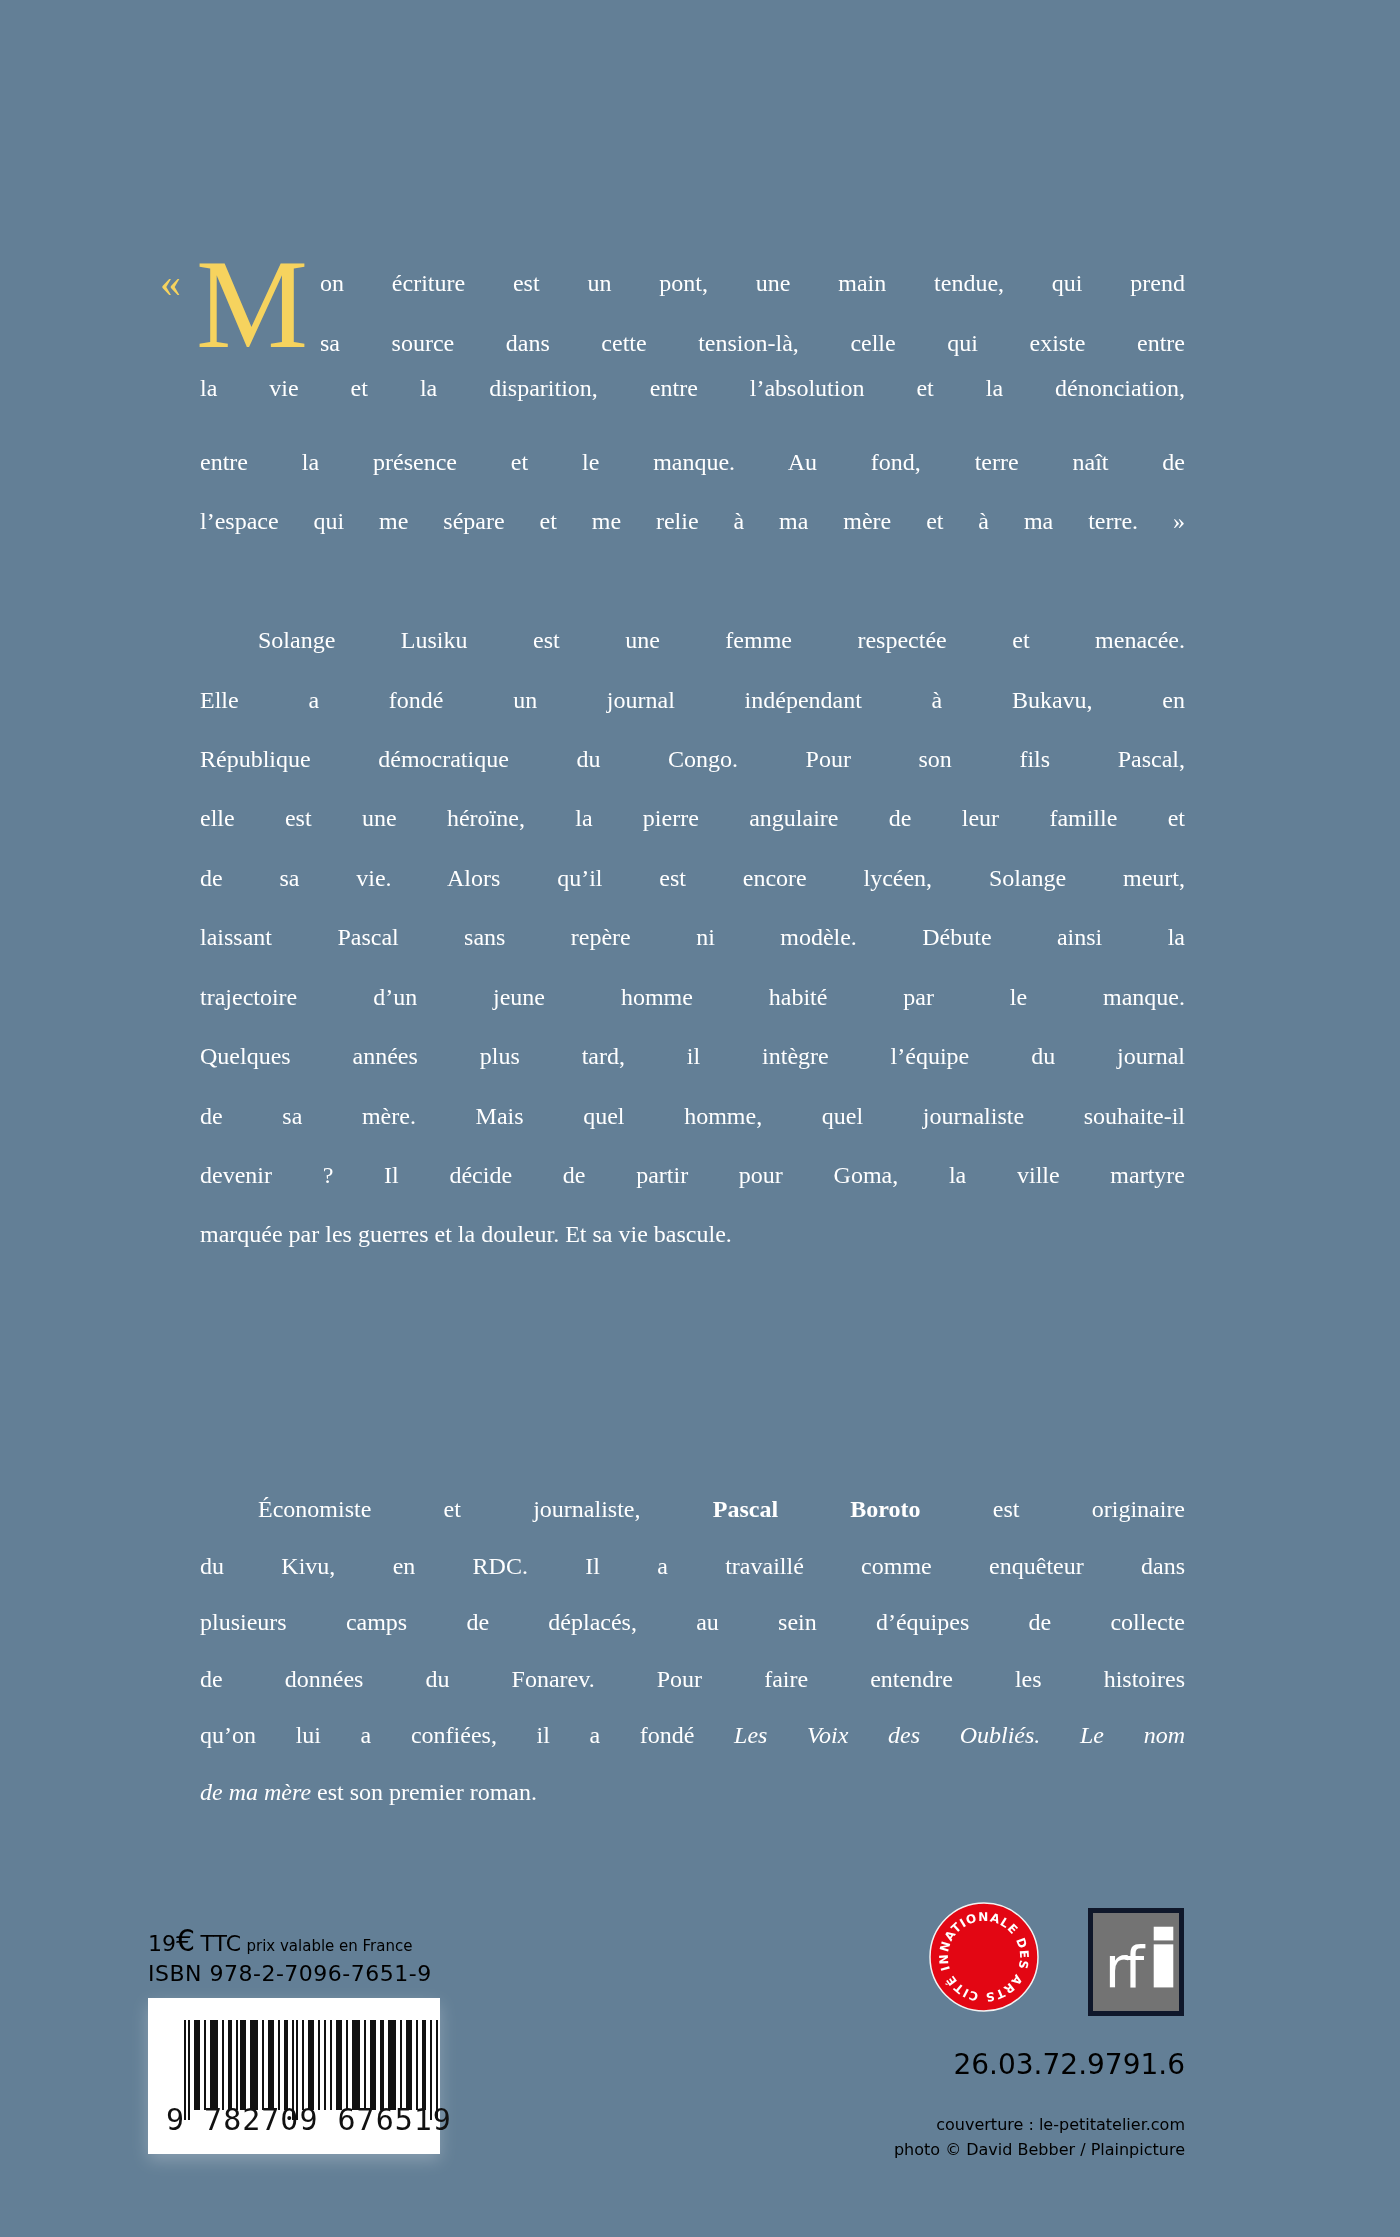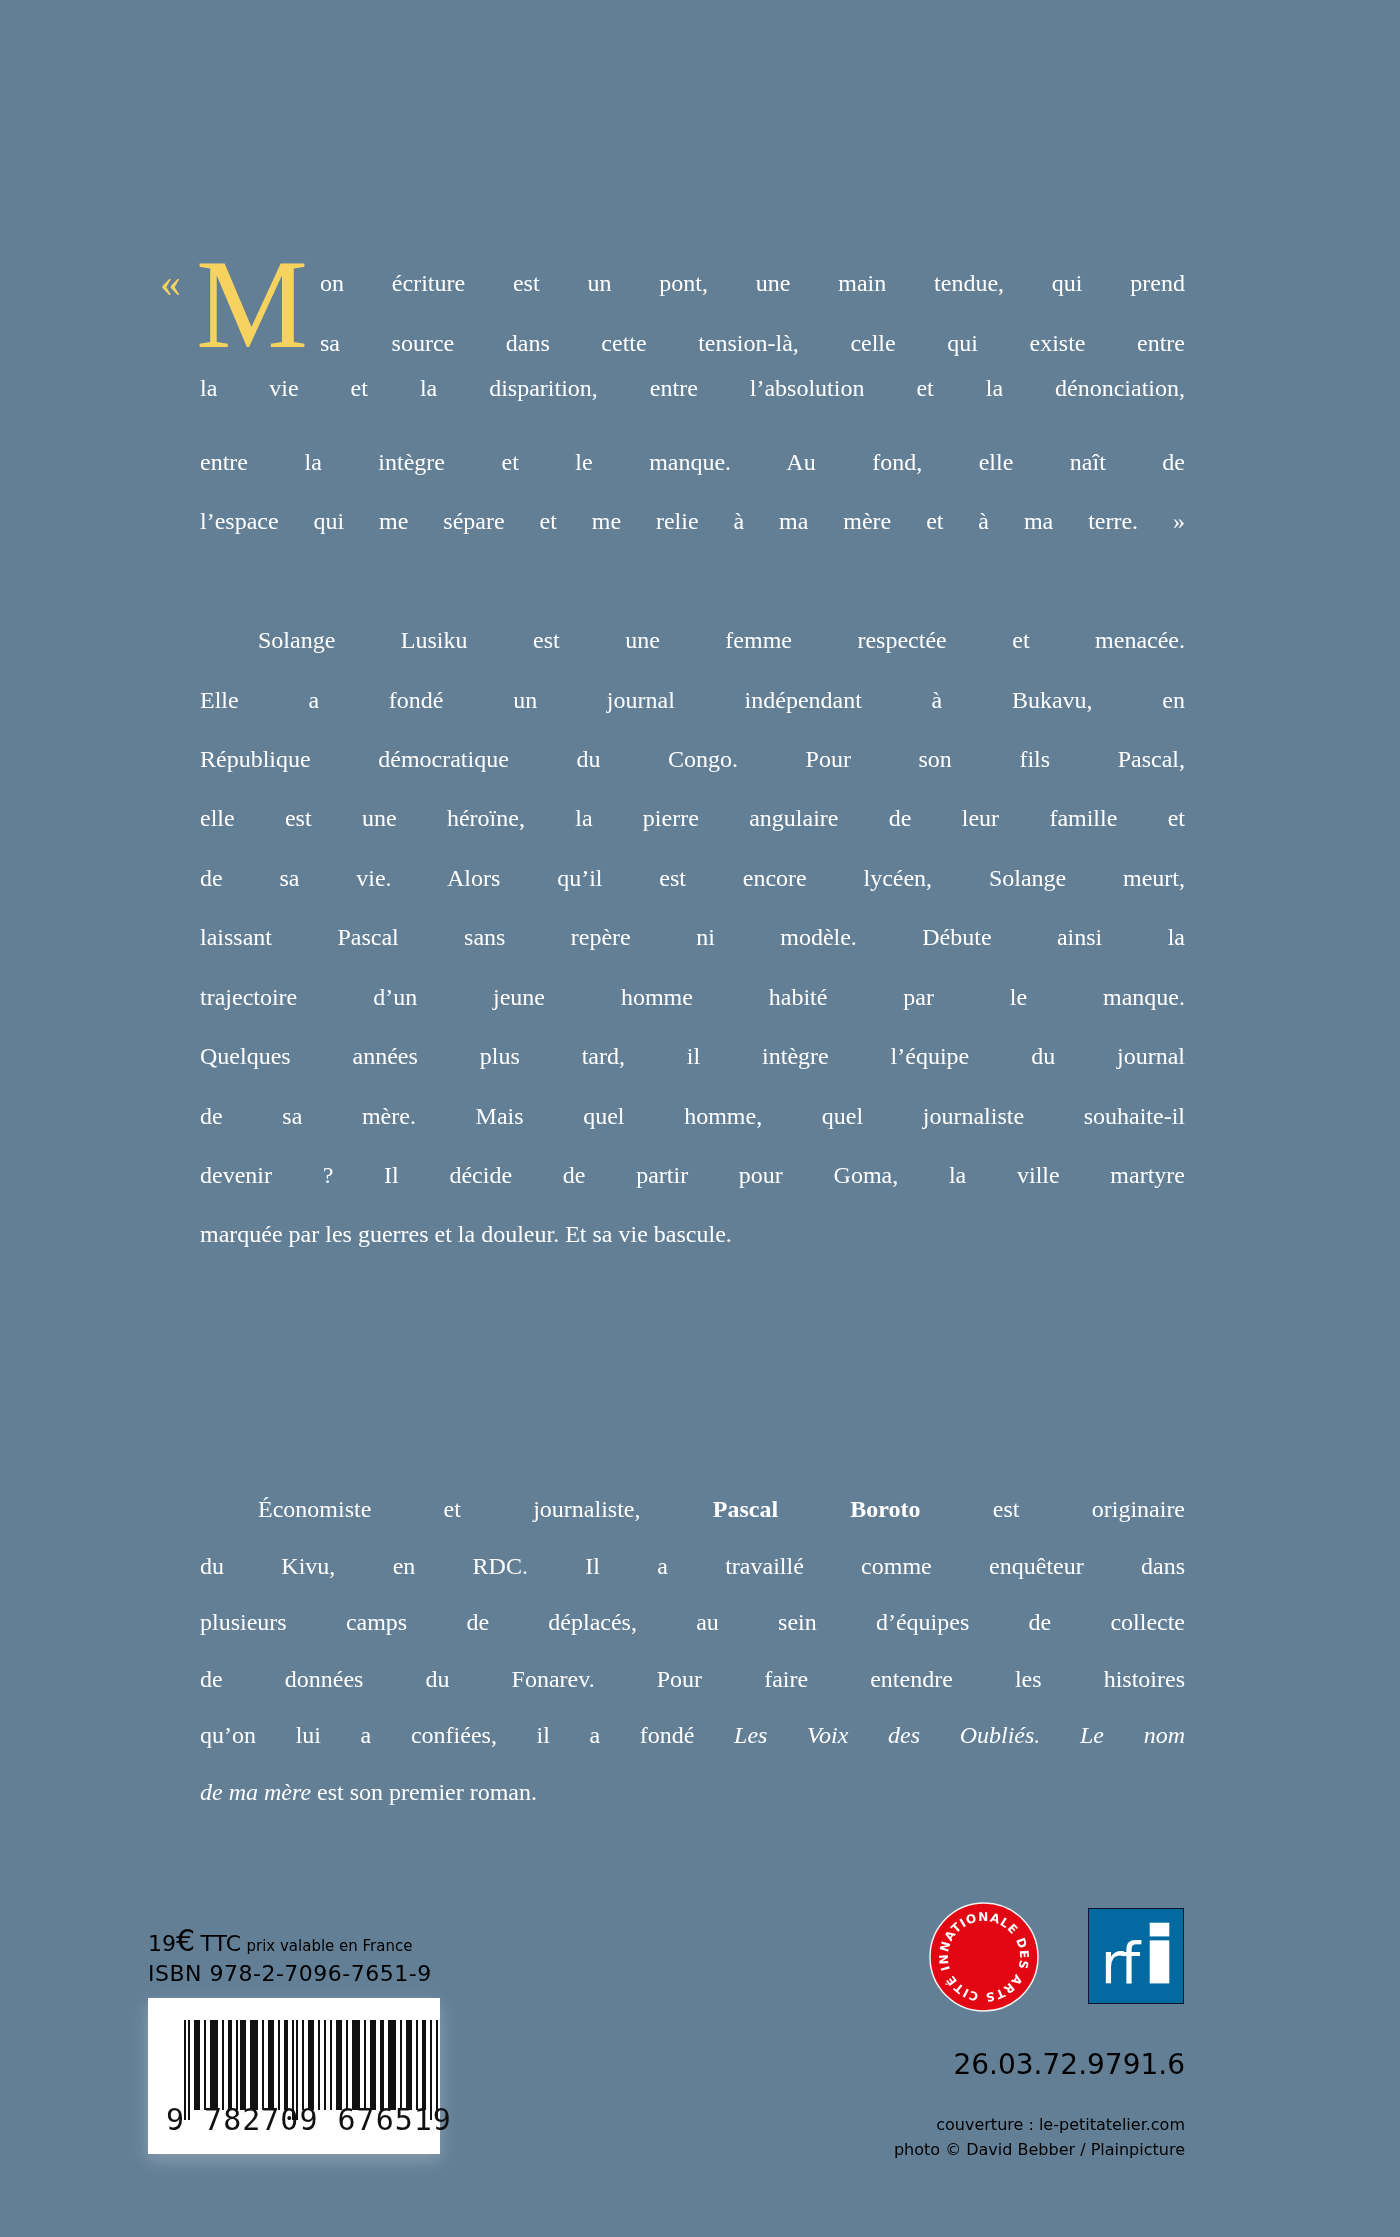--- a/index.html
+++ b/index.html
@@ -23,34 +23,34 @@
     position:absolute; left:148px; top:1998px; width:292px; height:156px; background:#FFFFFF;
     box-shadow:0 6px 16px rgba(255,255,255,0.25);
   }
   .barcode-bars { position:absolute; left:36px; top:22px; width:260px; height:100px; }
   .barcode-digits {
     position:absolute; left:18px; top:104px; font-family:"DejaVu Sans Mono","Liberation Mono",monospace;
     font-size:30px; color:#111; letter-spacing:1px; white-space:nowrap;
   }
   .cite-logo { position:absolute; left:929px; top:1902px; width:110px; height:110px; }
   .rfi-logo {
-    position:absolute; left:1088px; top:1908px; width:96px; height:96px; background:#0369a1;
-    border:1px solid #0f172a; box-sizing:border-box;
+    position:absolute; left:1088px; top:1908px; width:96px; height:108px; background:#737373;
+    border:5px solid #0f172a; box-sizing:border-box;
   }
 </style>
 </head>
 <body>
 
 <div>
   <span class="serif quote-mark">«</span>
   <span class="serif dropcap">M</span>
   <div class="serif line" style="left:320px;width:865px;top:258px;">on écriture est un pont, une main tendue, qui prend</div>
   <div class="serif line" style="left:320px;width:865px;top:318px;">sa source dans cette tension-là, celle qui existe entre</div>
   <div class="serif line" style="top:363px;">la vie et la disparition, entre l’absolution et la dénonciation,</div>
-  <div class="serif line" style="top:437px;">entre la intègre et le manque. Au fond, elle naît de</div>
+  <div class="serif line" style="top:437px;">entre la présence et le manque. Au fond, terre naît de</div>
   <div class="serif line" style="top:496px;">l’espace qui me sépare et me relie à ma mère et à ma terre. »</div>
 </div>
 
 <div>
   <div class="serif line" style="left:258px;width:927px;top:615px;">Solange Lusiku est une femme respectée et menacée.</div>
   <div class="serif line" style="top:675px;">Elle a fondé un journal indépendant à Bukavu, en</div>
   <div class="serif line" style="top:734px;">République démocratique du Congo. Pour son fils Pascal,</div>
   <div class="serif line" style="top:793px;">elle est une héroïne, la pierre angulaire de leur famille et</div>
   <div class="serif line" style="top:853px;">de sa vie. Alors qu’il est encore lycéen, Solange meurt,</div>
   <div class="serif line" style="top:912px;">laissant Pascal sans repère ni modèle. Débute ainsi la</div>

